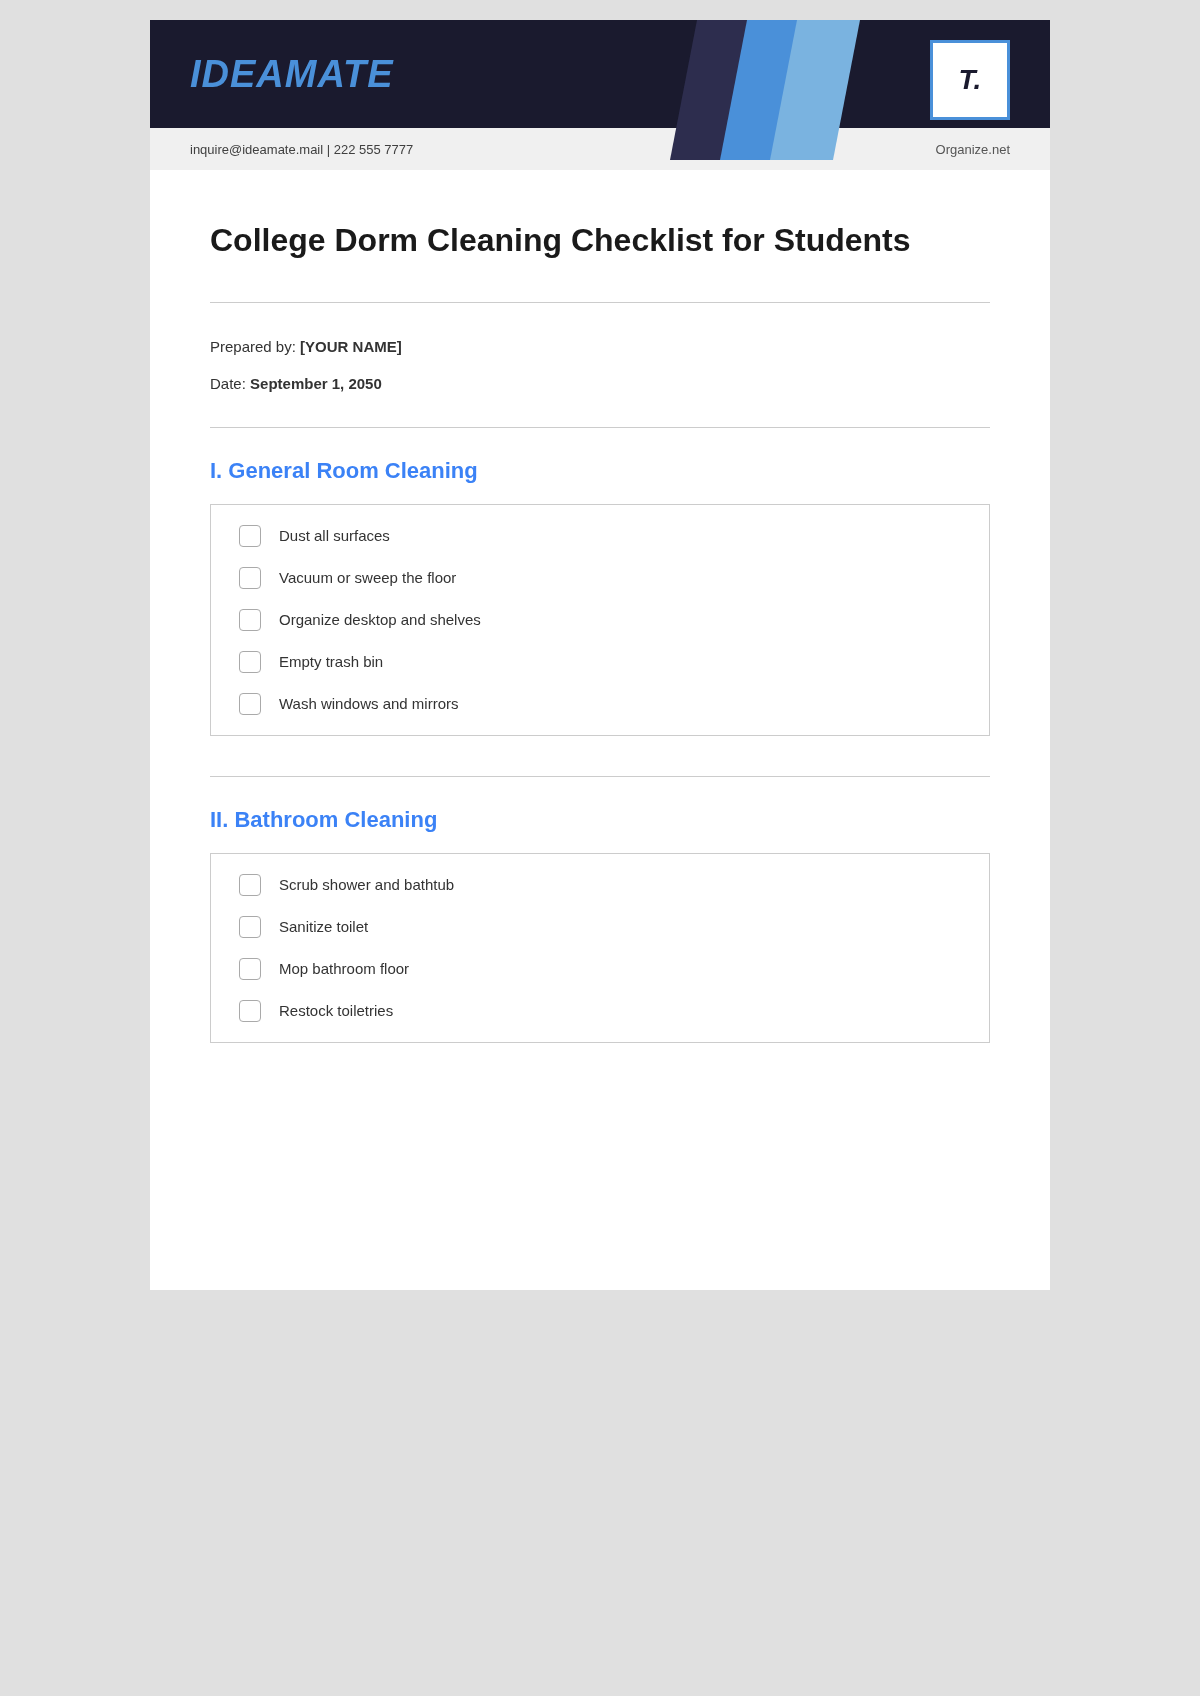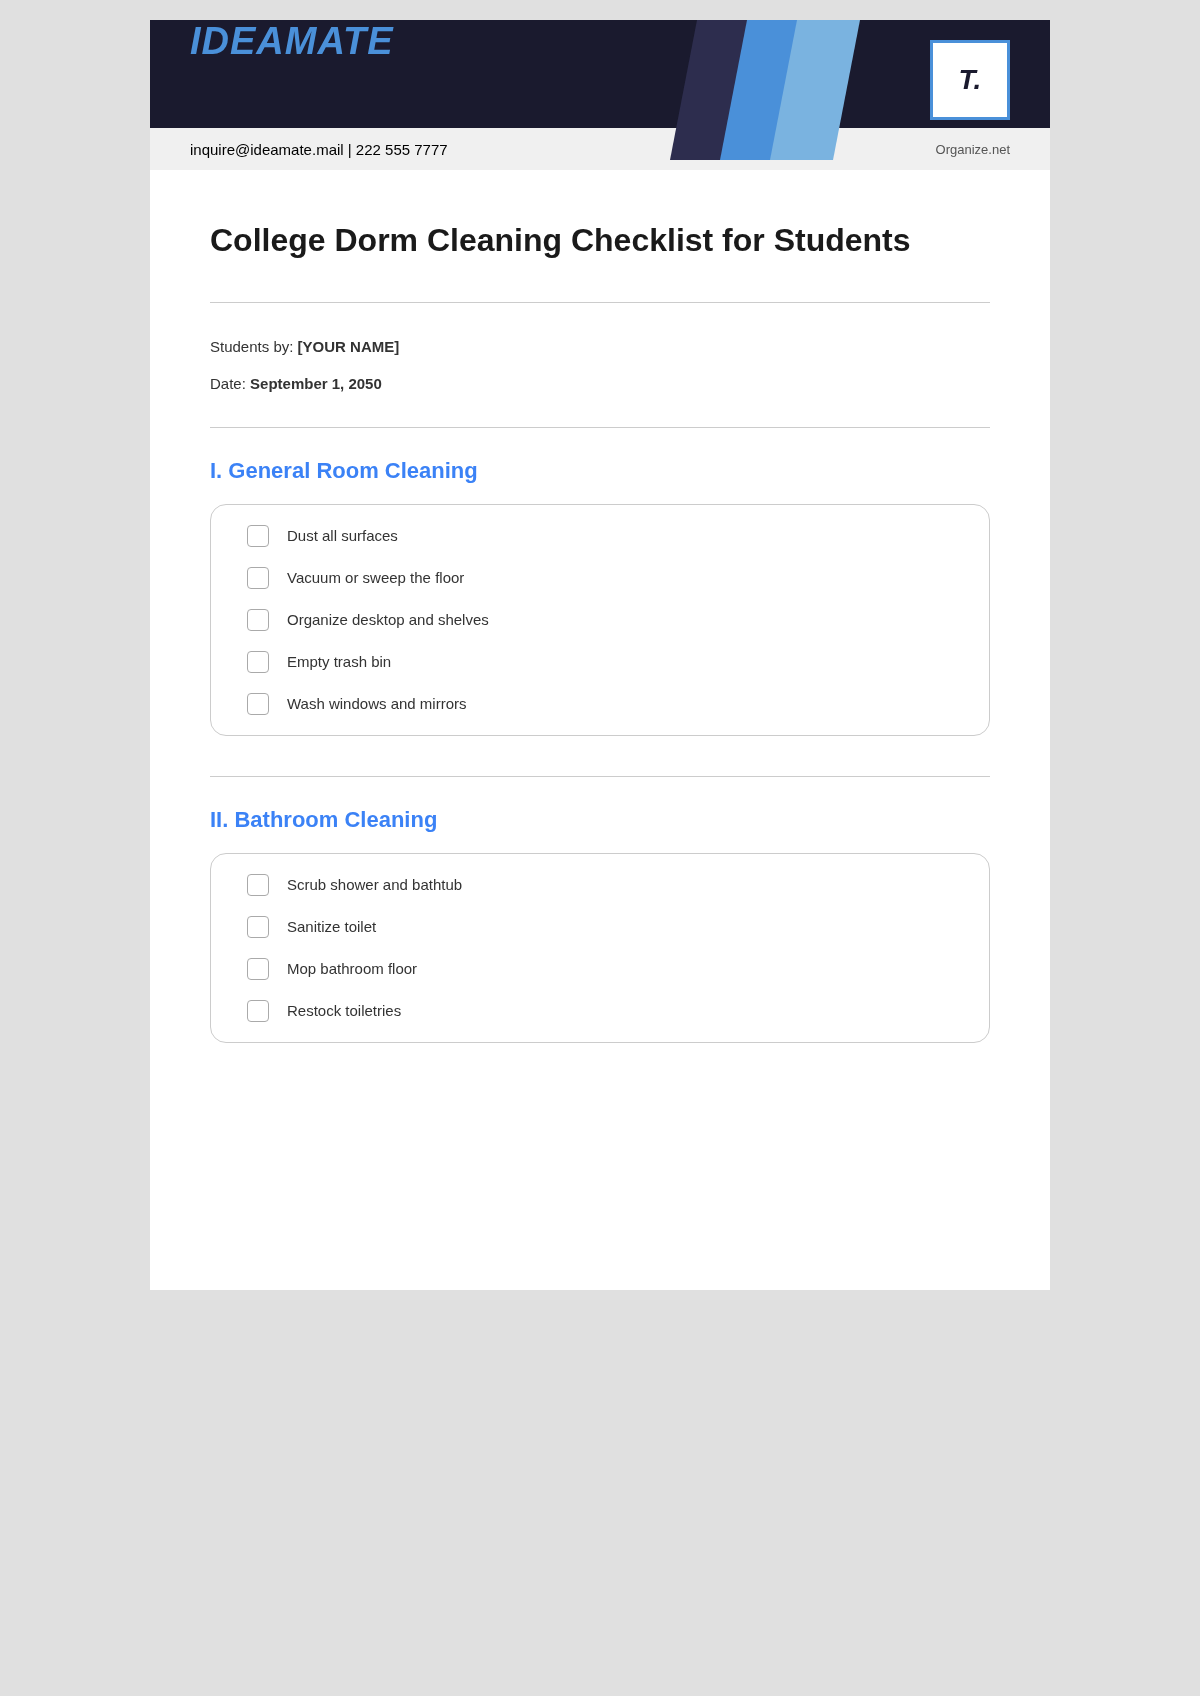--- a/index.html
+++ b/index.html
@@ -16,21 +16,21 @@
       background: #ffffff;
       position: relative;
       overflow: hidden;
     }
     
     .header {
       background: #1a1a2e;
       height: 108px;
       position: relative;
       display: flex;
-      align-items: flex-start;
+      align-items: center;
       padding: 0 40px;
     }
     .header-logo {
       z-index: 2;
     }
     .logo-text {
       font-size: 38px;
       font-weight: 900;
       color: #4a90d9;
       font-style: italic;
@@ -68,22 +68,22 @@
     
     .sub-header {
       background: #f0f0f0;
       height: 42px;
       display: flex;
       align-items: center;
       justify-content: space-between;
       padding: 0 40px;
     }
     .sub-header-contact {
-      font-size: 15px;
-      color: #000000;
+      font-size: 13px;
+      color: #404040;
     }
     .sub-header-site {
       font-size: 13px;
       color: #555;
     }
     
     .content {
       padding: 50px 60px 60px 60px;
     }
     .main-title {
@@ -112,22 +112,22 @@
       font-weight: 700;
     }
     .section-heading {
       font-size: 22px;
       font-weight: 900;
       color: #3b82f6;
       margin-bottom: 20px;
     }
     .checklist-box {
       border: 1.5px solid #cccccc;
-      border-radius: 16px;
-      padding: 10px 36px;
+      border-radius: 0;
+      padding: 10px 28px;
       margin-bottom: 36px;
     }
     .checklist-item {
       display: flex;
       align-items: center;
       padding: 10px 0;
       font-size: 15px;
       color: #333;
       border-bottom: none;
     }
@@ -173,21 +173,21 @@
     <span class="sub-header-site">Organize.net</span>
   </div>
 
   <div class="content">
 
     <h1 class="main-title">College Dorm Cleaning Checklist for Students</h1>
 
     <hr class="divider">
 
     <div class="meta-section">
-      <span class="label">Students by: </span><span class="value">[YOUR NAME]</span>
+      <span class="label">Prepared by: </span><span class="value">[YOUR NAME]</span>
     </div>
     <div class="meta-section">
       <span class="label">Date: </span><span class="value">September 1, 2050</span>
     </div>
 
     <hr class="divider">
 
     <div class="section-block">
       <h2 class="section-heading">I. General Room Cleaning</h2>
       <div class="checklist-box">

